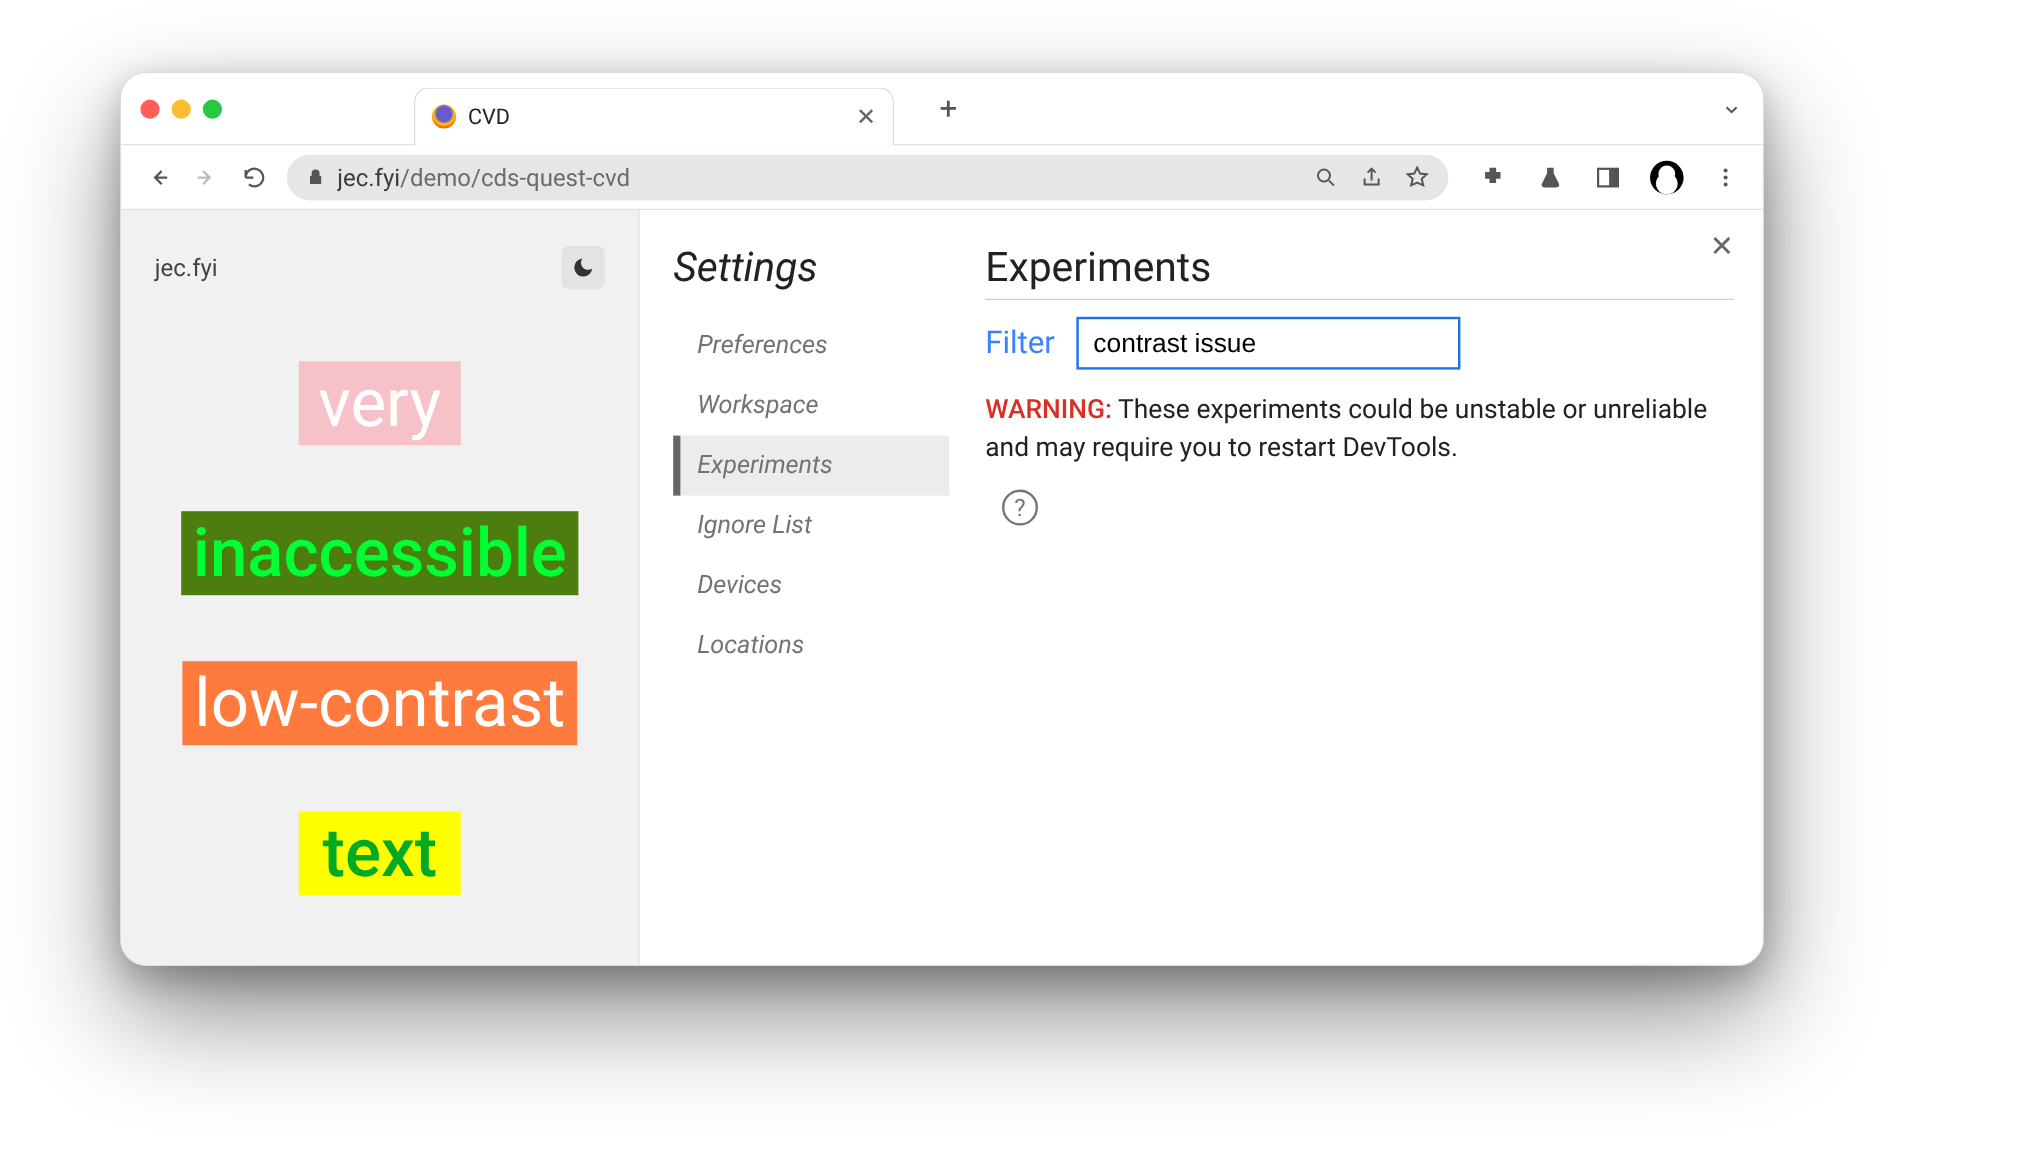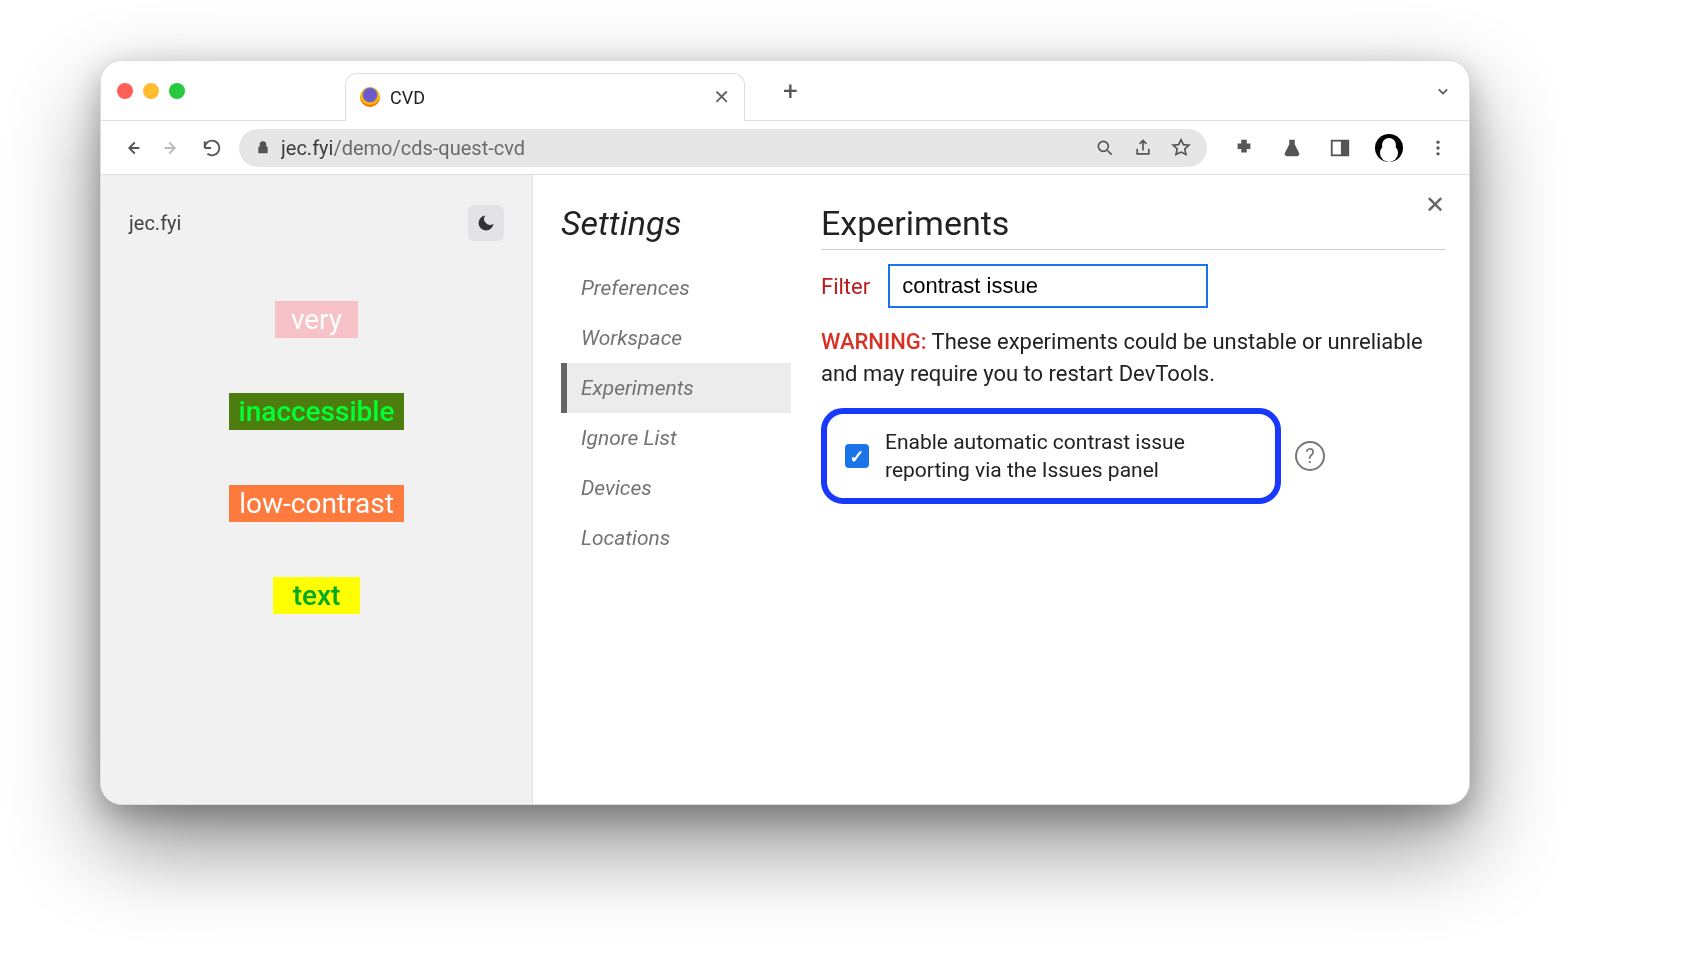--- a/index.html
+++ b/index.html
@@ -89,38 +89,38 @@
   .content { display:flex; height: calc(100% - 114px); }
   .page {
     width: 432px;
     background: #f1f1f2;
     position: relative;
     border-right: 1px solid #e0e0e0;
     overflow: hidden;
   }
   .page-header { font-size: 20px; color:#444; padding: 30px 28px 0; display:flex; justify-content:space-between; align-items:center;}
   .theme-toggle { width:36px; height:36px; border-radius:6px; background:#e3e3e5; display:flex; align-items:center; justify-content:center; }
-  .demo-words { display:flex; flex-direction:column; align-items:center; gap:55px; margin-top:60px; font-size:28px; font-weight:400; }
+  .demo-words { display:flex; flex-direction:column; align-items:center; gap:55px; margin-top:60px; font-size:56px; font-weight:400; }
   .w1 { background:#f6c2c8; color:#fff; padding:2px 16px; }
   .w2 { background:#4d7c0f; color:#00ff33; padding:2px 10px; font-weight:500; }
   .w3 { background:#ff7a3d; color:#fff; padding:2px 10px; }
   .w4 { background:#ffff00; color:#00aa22; padding:2px 20px; font-weight:500; }
   
   .devtools { flex:1; display:flex; position:relative; padding: 28px 24px 0 28px; }
   .close-x { position:absolute; top:16px; right:24px; font-size:24px; color:#666; cursor:pointer; }
   .settings-list { width:230px;font-style:italic; }
   .settings-title { font-size:34px; font-weight:400; color:#222; margin-bottom:20px; }
   .settings-items { display:flex; flex-direction:column; }
   .settings-item { font-size:21px; color:#737373; padding:13px 14px 13px 20px; position:relative; cursor:pointer; }
   .settings-item.active { background:#ececec; }
   .settings-item.active::before { content:""; position:absolute; left:0; top:0; bottom:0; width:6px; background:#666; }
   .experiments { flex:1; padding-left:30px; }
   .exp-title { font-size:34px; font-weight:400; color:#222; margin-bottom:14px; border-bottom:1px solid #ccc; padding-bottom:6px;}
   .filter-row { display:flex; align-items:center; gap:18px; margin: 14px 0 18px; }
-  .filter-label { font-size:22px; color:#b91c1c; }
+  .filter-label { font-size:26px; color:#3b82f6; }
   .filter-input { border: 2px solid #1a73e8; height:44px; width:320px; font-size:22px; padding:0 12px; outline:none; }
   .warning-text { font-size:22px; color:#222; line-height:1.45; margin-bottom:18px; }
   .warning-text .warn { color:#d93025; font-weight:500; }
   .highlight-box {
     border: 6px solid #1a39ff;
     border-radius: 22px;
     padding: 14px 18px;
     display:flex;
     align-items:center;
     gap:16px;
@@ -265,23 +265,19 @@
       <div class="experiments">
         <div class="exp-title">Experiments</div>
         <div class="filter-row">
           <span class="filter-label">Filter</span>
           <input class="filter-input" type="text" value="contrast issue" style="">
         </div>
         <div class="warning-text">
           <span class="warn">WARNING:</span><span> These experiments could be unstable or unreliable and may require you to restart DevTools.</span>
         </div>
         <div class="hb-row">
-          <div class="highlight-box">
-            <div class="cb"></div>
-            <div class="exp-label">Enable automatic contrast issue reporting via the Issues panel</div>
-          </div>
           <div class="help-q">?</div>
         </div>
       </div>
     </div>
   </div>
 
 </div>
 
 </body></html>

